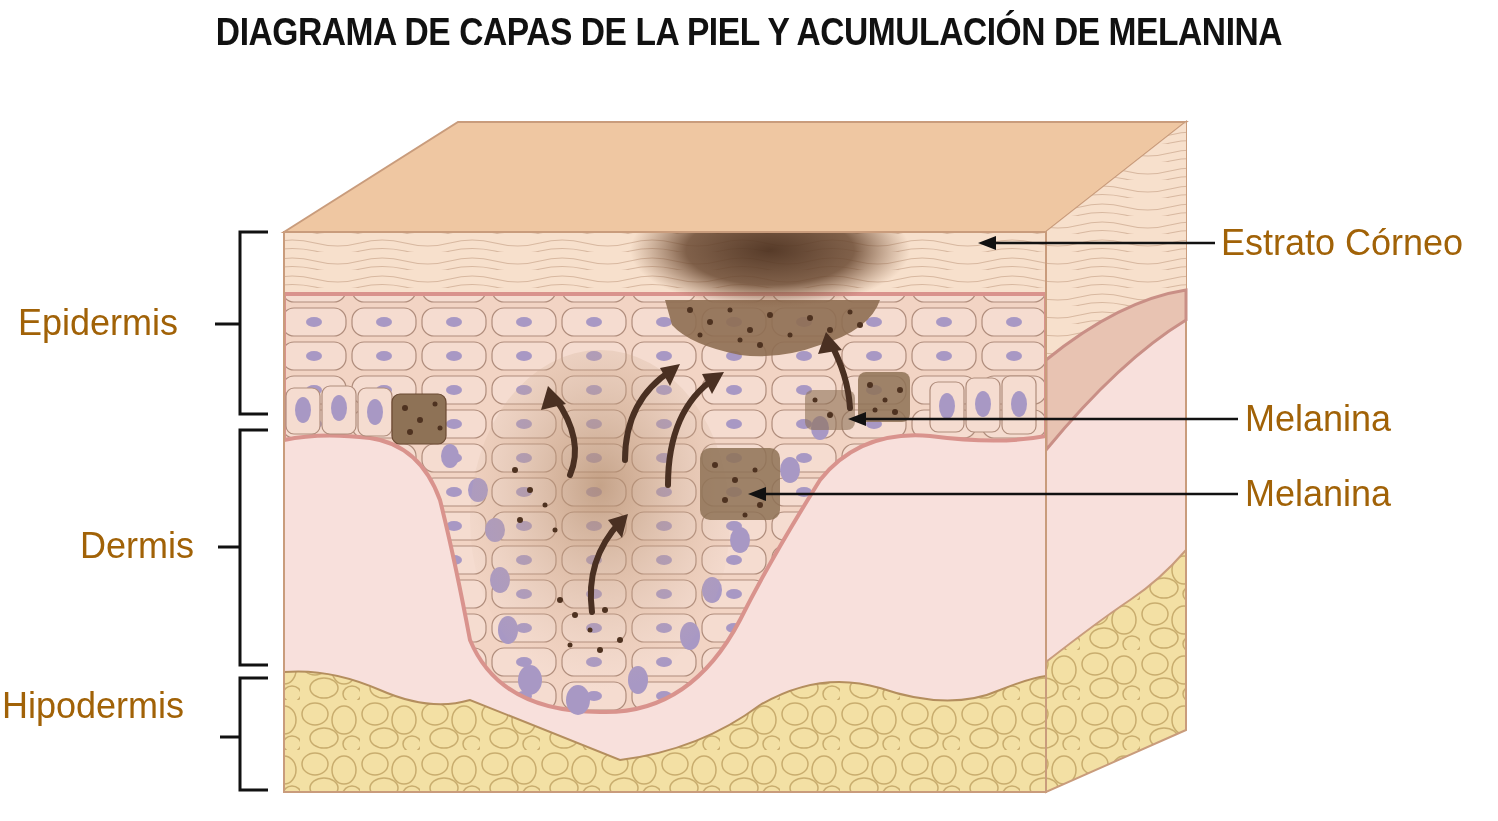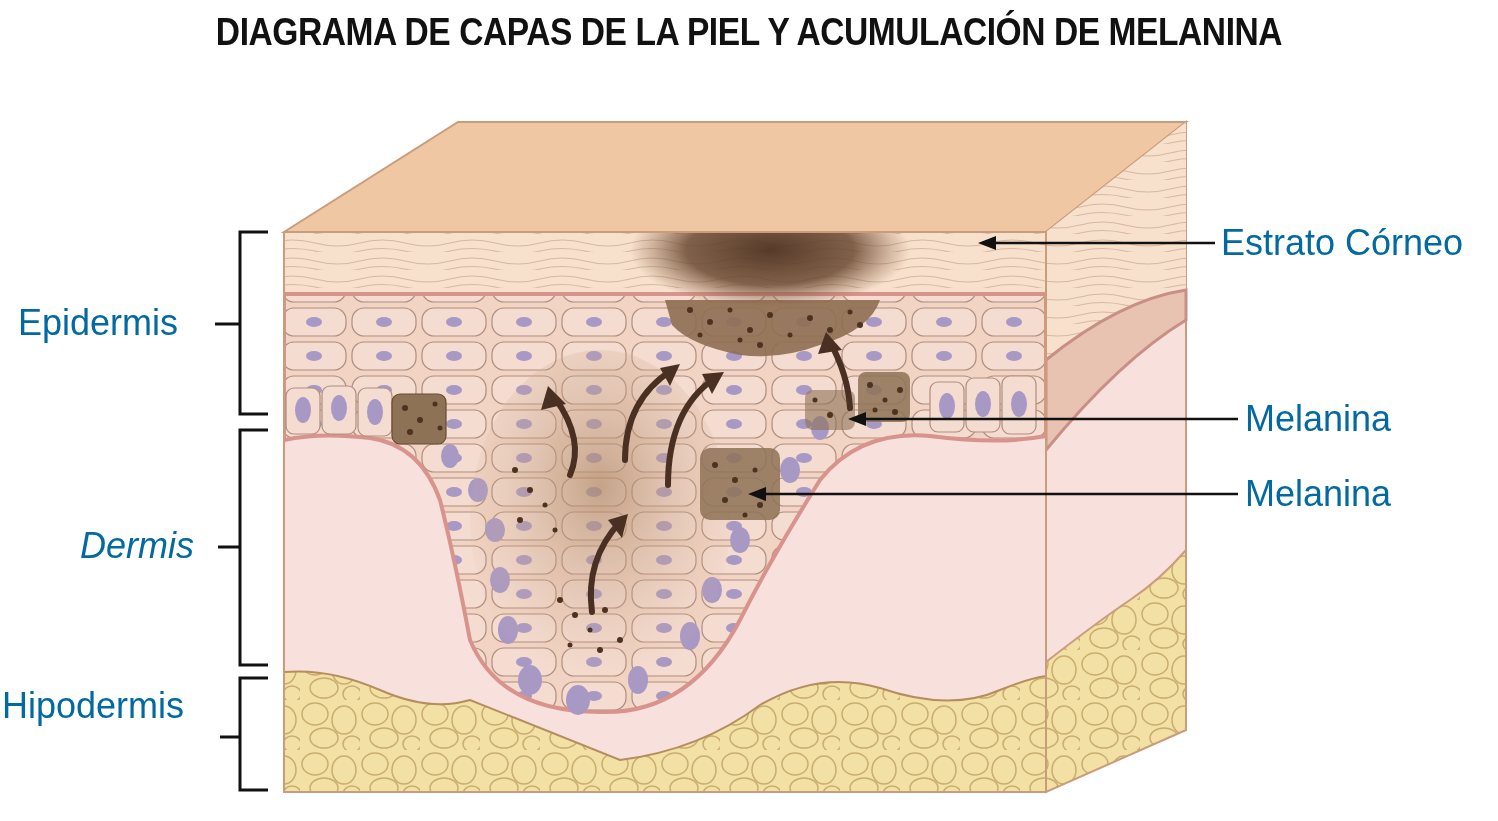--- a/index.html
+++ b/index.html
@@ -2,21 +2,21 @@
 <html><head>
 <meta charset="utf-8">
 <style>
   html, body { margin: 0; padding: 0; background: #ffffff; }
   body { width: 1498px; height: 821px; position: relative; overflow: hidden;
          font-family: "Liberation Sans", "DejaVu Sans", sans-serif; color: #111; }
   .title { position: absolute; left: 0; top: 10px; width: 1498px; text-align: center;
            font-size: 39px; font-weight: bold; letter-spacing: -0.5px; transform: scaleX(0.86);
            transform-origin: center top; color: #111; }
   svg.diagram { position: absolute; left: 0; top: 0; }
-  .lbl { position: absolute; font-size: 36px; color: #0369a1; white-space: nowrap; }
+  .lbl { position: absolute; font-size: 36px; color: #a16207; white-space: nowrap; }
   .lbl-left { text-align: left; }
 </style>
 </head>
 <body>
 
 <div class="title">DIAGRAMA DE CAPAS DE LA PIEL Y ACUMULACIÓN DE MELANINA</div>
 
 <svg class="diagram" width="1498" height="821" viewBox="0 0 1498 821">
   <defs>
     <radialGradient id="spotGrad" cx="0.5" cy="0.5" r="0.5">
@@ -192,18 +192,18 @@
     <line x1="762" y1="494" x2="1238" y2="494"></line>
   </g>
   <g fill="#111">
     <polygon points="978,243 996,236 996,250"></polygon>
     <polygon points="848,419 866,412 866,426"></polygon>
     <polygon points="748,494 766,487 766,501"></polygon>
   </g>
 </svg>
 
 <div class="lbl lbl-left" style="left:18px; top:302px;">Epidermis</div>
-<div class="lbl lbl-left" style="left:80px; top:525px;font-style:italic;">Dermis</div>
+<div class="lbl lbl-left" style="left:80px; top:525px;">Dermis</div>
 <div class="lbl lbl-left" style="left:2px; top:685px;">Hipodermis</div>
 
 <div class="lbl" style="left:1221px; top:222px;">Estrato Córneo</div>
 <div class="lbl" style="left:1245px; top:398px;">Melanina</div>
 <div class="lbl" style="left:1245px; top:473px;">Melanina</div>
 
 </body></html>

